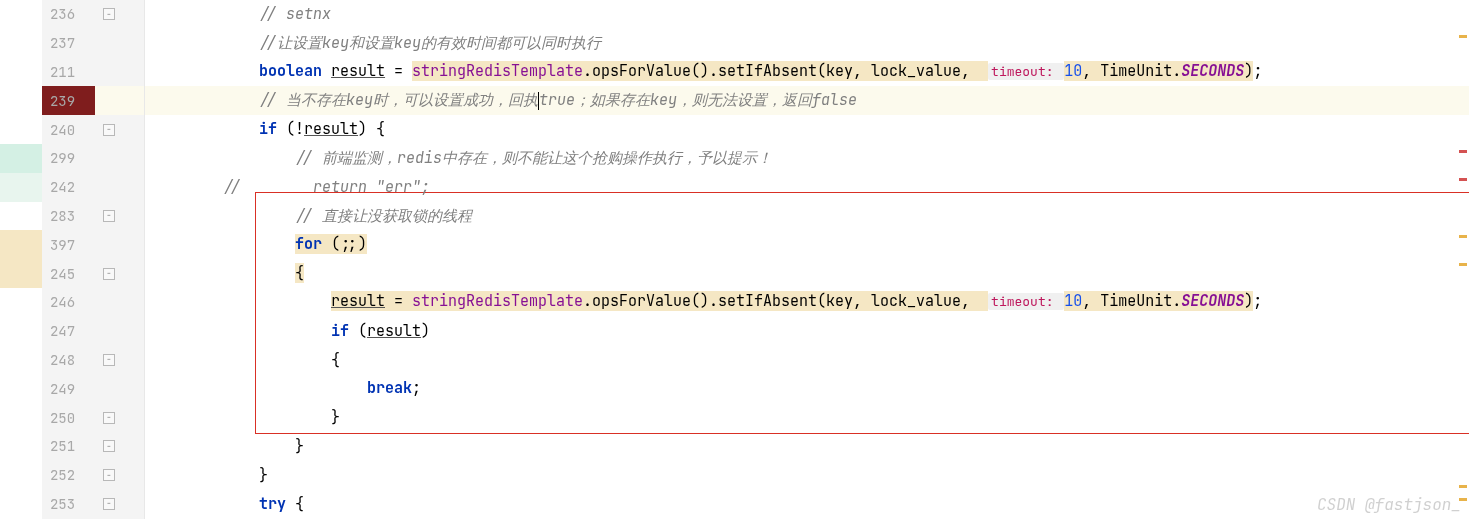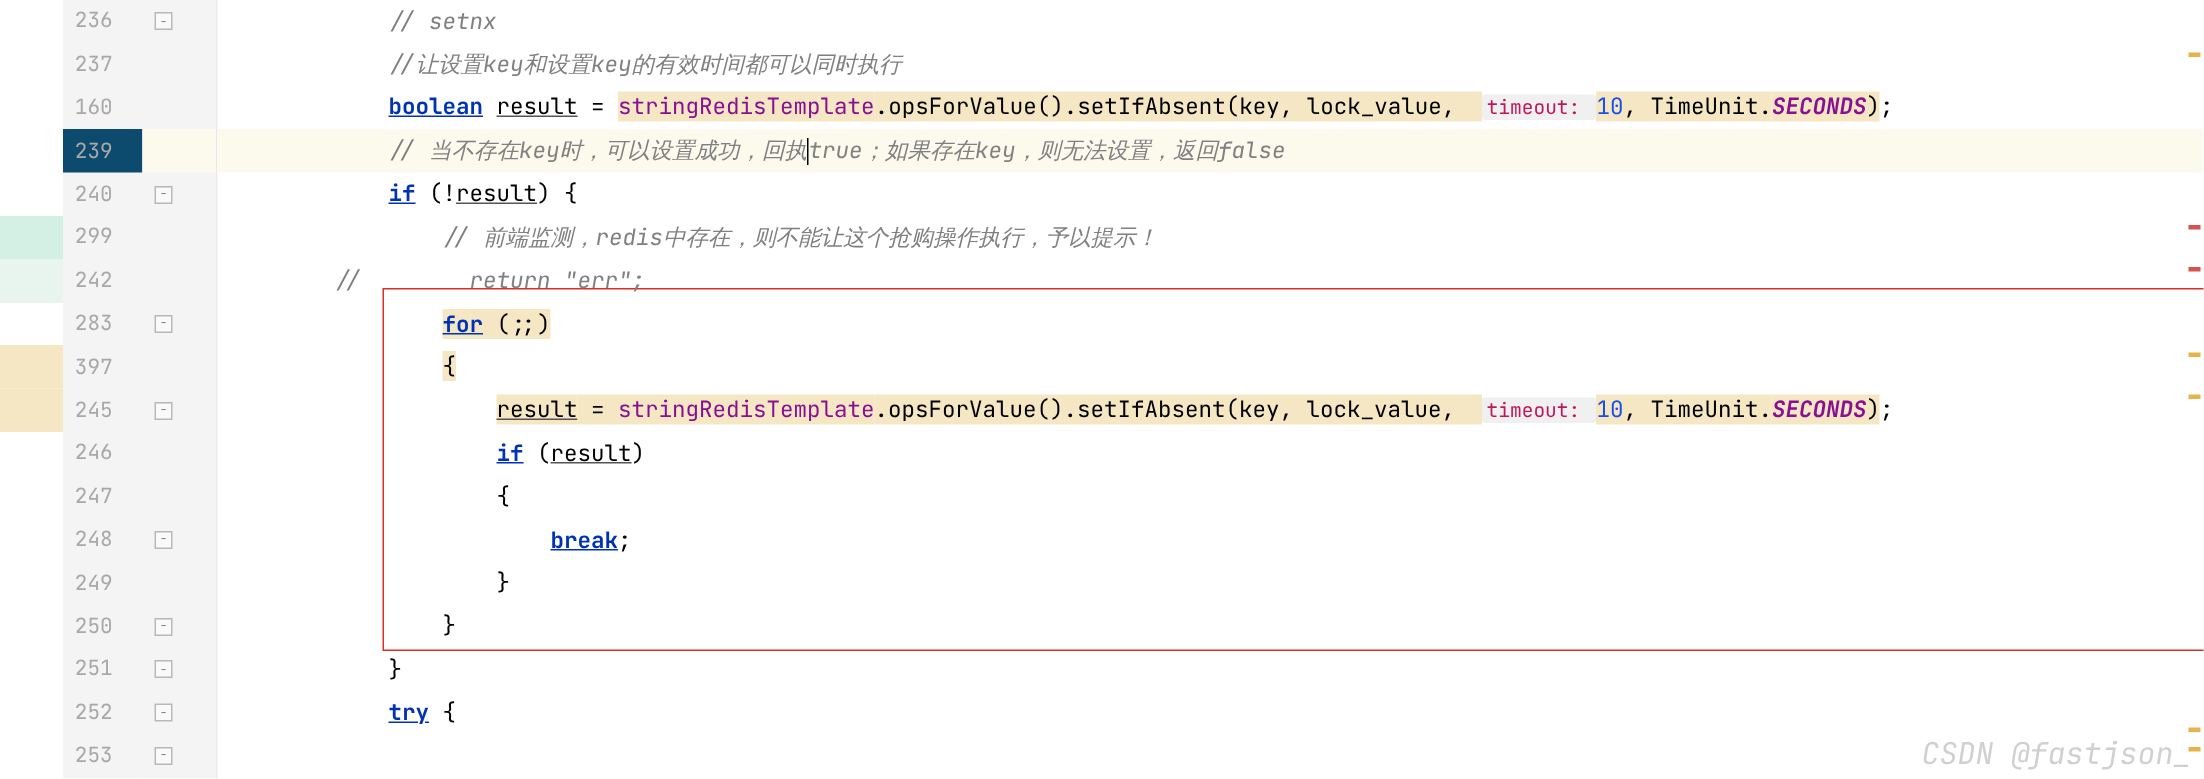--- a/index.html
+++ b/index.html
@@ -75,21 +75,21 @@
       justify-content: center;
       font-size: 9px;
       color: #888;
       margin-left: 8px;
       position: relative;
     }
     .fold-icon::before {
       content: "−";
       line-height: 1;
     }
-    .keyword { color: #0033b3; font-weight: bold; text-decoration: underline; }
+    .keyword { color: #0033b3; font-weight: bold; }
     .comment { color: #808080; font-style: italic; }
     .field { color: #871094; font-weight: normal; }
     .field-italic { color: #871094; font-weight: bold; font-style: italic; text-align: center; }
     .param-hint { color: #be185d; background: #f0f0f0; padding: 0 3px; border-radius: 2px; font-size: 13px; }
     .number { color: #1750eb; }
     .underline { text-decoration: underline; text-decoration-color: #555; }
     .hl-yellow { background-color: #f5e7c4; }
     .red-box {
       position: absolute;
       border: 1px solid #d93025;
@@ -97,21 +97,21 @@
       top: 192px;
       width: 1246px;
       height: 242px;
       pointer-events: none;
     }
     .watermark {
       position: absolute;
       right: 8px;
       bottom: 4px;
       color: rgba(120,120,120,0.35);
-      font-size: 20px;
+      font-size: 16px;
       font-style: italic;
       pointer-events: none;
     }
     .caret {
       display: inline-block;
       width: 1px;
       height: 18px;
       background: #000;
       vertical-align: middle;
       margin: 0;
@@ -165,23 +165,23 @@
       <div class="line"></div>
     </div>
   <div class="gutter" id="gutter">
       <div class="line">
         <div class="line-number">236</div>
       </div>
       <div class="line">
         <div class="line-number">237</div>
       </div>
       <div class="line">
-        <div class="line-number">160</div>
-      </div>
-      <div class="line" style="background: #0c4a6e;">
+        <div class="line-number">211</div>
+      </div>
+      <div class="line" style="background: #7f1d1d;">
         <div class="line-number">239</div>
       </div>
       <div class="line">
         <div class="line-number">240</div>
       </div>
       <div class="line">
         <div class="line-number">299</div>
       </div>
       <div class="line">
         <div class="line-number">242</div>
@@ -260,20 +260,21 @@
     </div>
   <div class="code-area" id="code-area">
     <div class="red-box"></div>
   <div class="code-line"><div style="position: relative; white-space: pre;"><span class="">            </span><span class="comment">// setnx</span></div></div>
       <div class="code-line"><div style="position: relative; white-space: pre; text-align: center;"><span class="">            </span><span class="comment">//让设置key和设置key的有效时间都可以同时执行</span></div></div>
       <div class="code-line"><div style="position: relative; white-space: pre;"><span class="">            </span><span class="keyword">boolean</span><span class=""> </span><span class="underline">result</span><span class=""> = </span><span class="field hl-yellow">stringRedisTemplate</span><span class="hl-yellow">.opsForValue().setIfAbsent(key, lock_value,  </span><span class="param-hint">timeout: </span><span class="number hl-yellow">10</span><span class="hl-yellow">, TimeUnit.</span><span class="field-italic hl-yellow">SECONDS</span><span class="hl-yellow">)</span><span class="">;</span></div></div>
       <div class="code-line"><div class="line-hl-239"></div><div style="position: relative; white-space: pre;"><span class="">            </span><span class="comment">// 当不存在key时，可以设置成功，回执</span><span class="caret"></span><span class="comment">true；如果存在key，则无法设置，返回false</span></div></div>
       <div class="code-line"><div style="position: relative; white-space: pre;"><span class="">            </span><span class="keyword">if</span><span class=""> (!</span><span class="underline">result</span><span class="">) {</span></div></div>
       <div class="code-line"><div style="position: relative; white-space: pre;"><span class="">                </span><span class="comment">// 前端监测，redis中存在，则不能让这个抢购操作执行，予以提示！</span></div></div>
       <div class="code-line"><div style="position: relative; white-space: pre;"><span class="">        </span><span class="comment">//        return "err";</span></div></div>
+      <div class="code-line"><div style="position: relative; white-space: pre;"><span class="">                </span><span class="comment">// 直接让没获取锁的线程</span></div></div>
       <div class="code-line"><div style="position: relative; white-space: pre;"><span class="">                </span><span class="keyword hl-yellow">for</span><span class="hl-yellow"> (;;)</span></div></div>
       <div class="code-line"><div style="position: relative; white-space: pre;"><span class="">                </span><span class="hl-yellow">{</span></div></div>
       <div class="code-line"><div style="position: relative; white-space: pre;"><span class="">                    </span><span class="underline hl-yellow">result</span><span class="hl-yellow"> = </span><span class="field hl-yellow">stringRedisTemplate</span><span class="hl-yellow">.opsForValue().setIfAbsent(key, lock_value,  </span><span class="param-hint">timeout: </span><span class="number hl-yellow">10</span><span class="hl-yellow">, TimeUnit.</span><span class="field-italic hl-yellow">SECONDS</span><span class="hl-yellow">)</span><span class="">;</span></div></div>
       <div class="code-line"><div style="position: relative; white-space: pre;"><span class="">                    </span><span class="keyword">if</span><span class=""> (</span><span class="underline">result</span><span class="">)</span></div></div>
       <div class="code-line"><div style="position: relative; white-space: pre;"><span class="">                    </span><span class="">{</span></div></div>
       <div class="code-line"><div style="position: relative; white-space: pre;"><span class="">                        </span><span class="keyword">break</span><span class="">;</span></div></div>
       <div class="code-line"><div style="position: relative; white-space: pre;"><span class="">                    </span><span class="">}</span></div></div>
       <div class="code-line"><div style="position: relative; white-space: pre;"><span class="">                </span><span class="">}</span></div></div>
       <div class="code-line"><div style="position: relative; white-space: pre;"><span class="">            </span><span class="">}</span></div></div>
       <div class="code-line"><div style="position: relative; white-space: pre;"><span class="">            </span><span class="keyword">try</span><span class=""> {</span></div></div>

